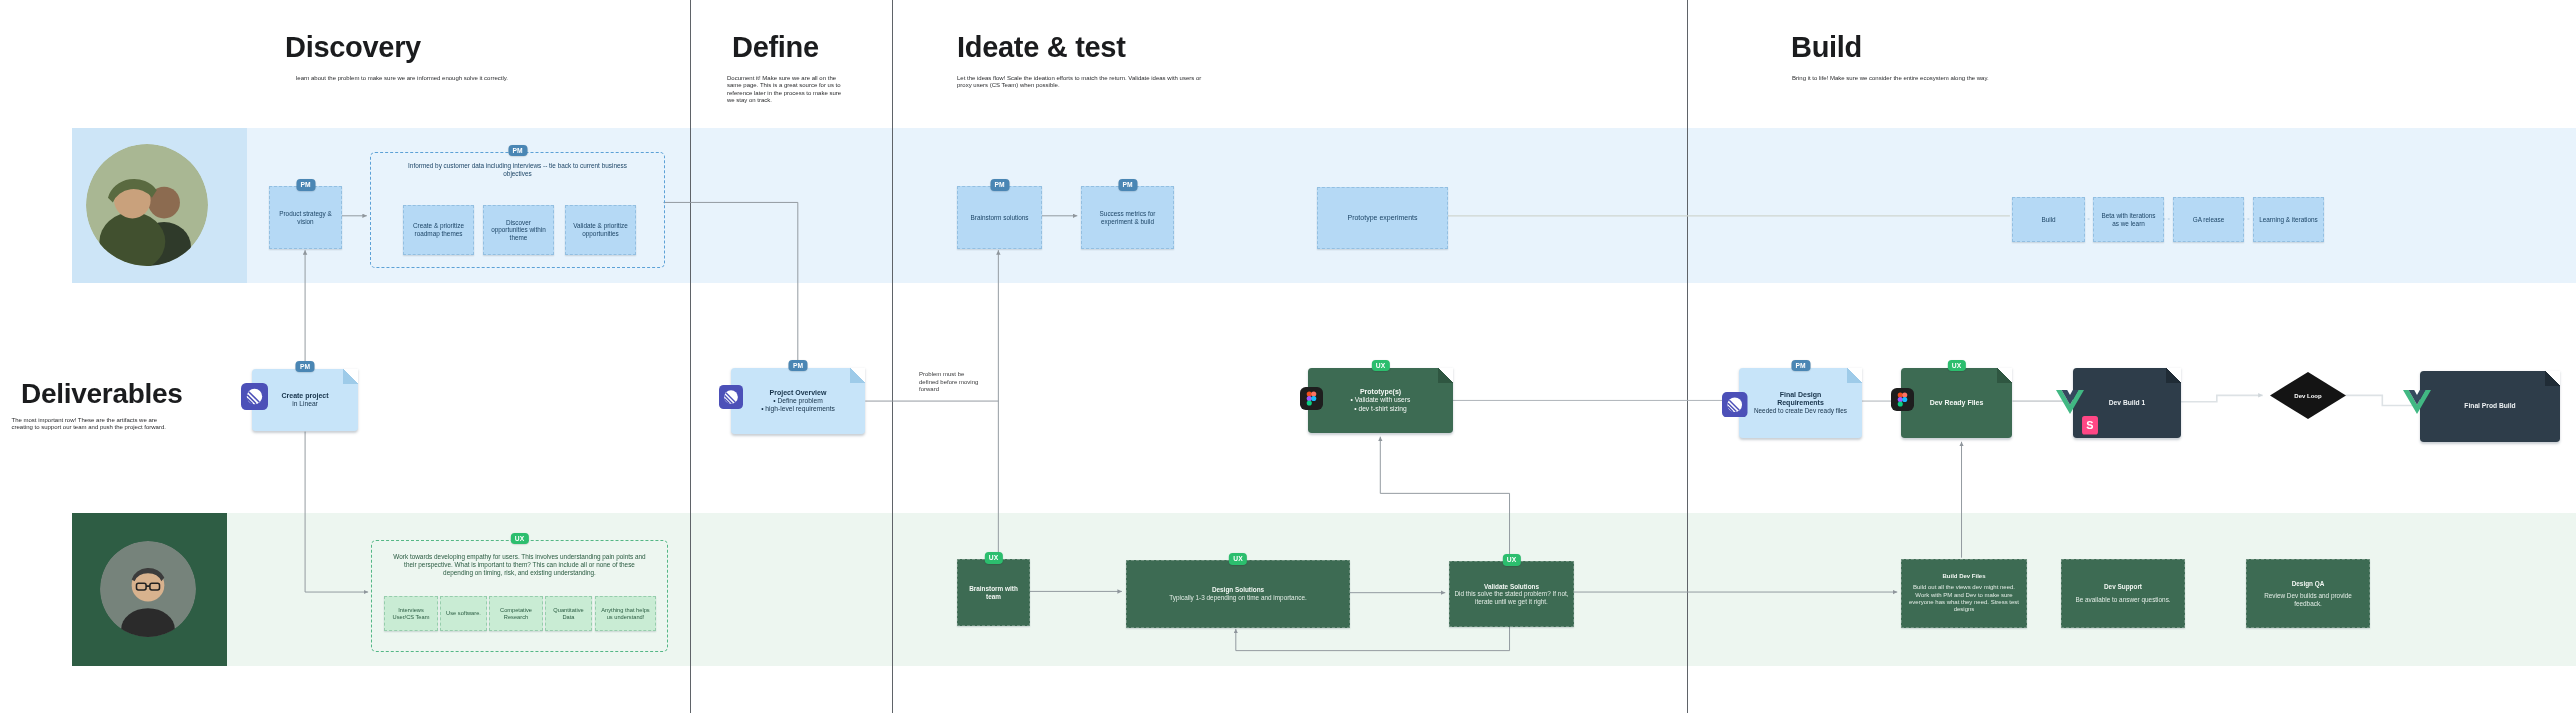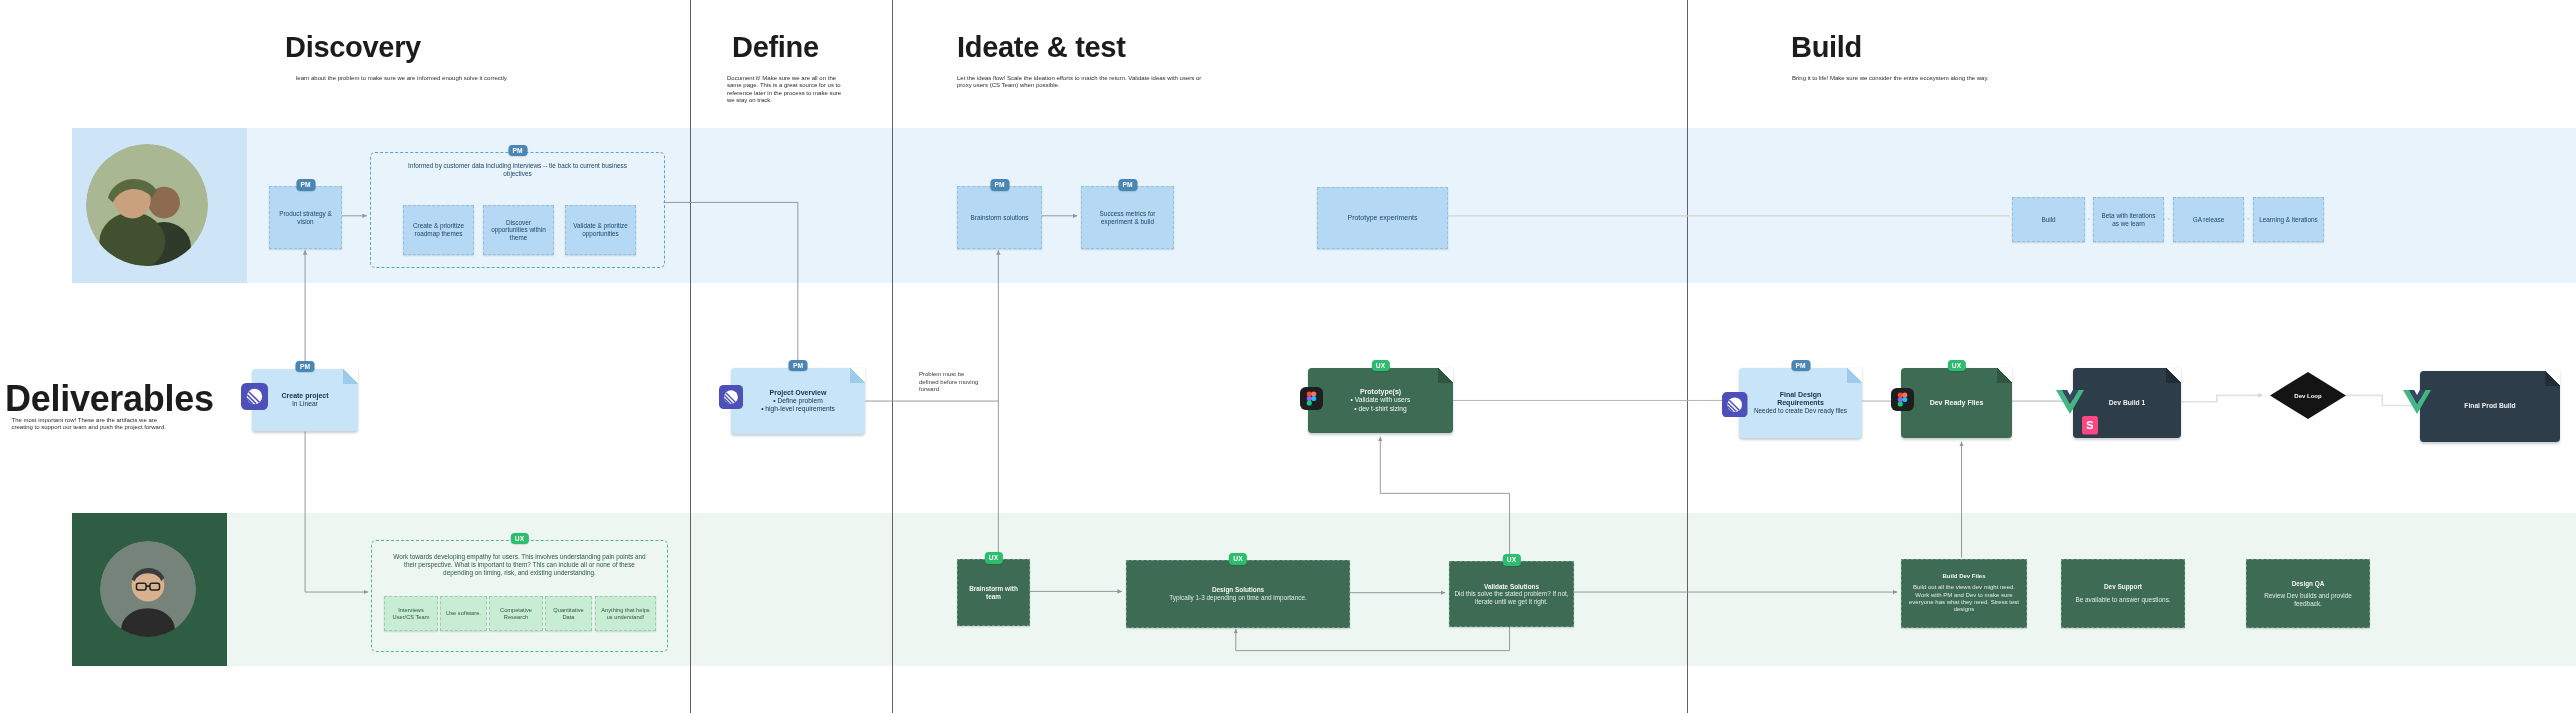--- a/index.html
+++ b/index.html
@@ -14,21 +14,21 @@
   .lane-green-head{left:72px;top:513px;width:155px;height:153px;background:#2e5d44;}
   .avatar{position:absolute;border-radius:50%;overflow:hidden;}
 
   
   .divider{position:absolute;top:0;width:1.3px;height:713px;background:#5f6368;}
 
   
   .phase-title{position:absolute;font-size:29px;font-weight:700;letter-spacing:-0.3px;color:#1b1c1e;white-space:nowrap;}
   .phase-sub{position:absolute;font-size:6px;line-height:7.3px;color:#2a2b2d;}
   .nowrap{white-space:nowrap;}
-  .deliv-title{position:absolute;font-size:36px;font-weight:700;letter-spacing:-0.3px;color:#1b1c1e;}
+  .deliv-title{position:absolute;font-size:28px;font-weight:700;letter-spacing:-0.3px;color:#1b1c1e;margin-left:16px;}
   .deliv-sub{position:absolute;font-size:6px;line-height:7.3px;color:#2a2b2d;}
   .note{position:absolute;font-size:6px;line-height:7.6px;color:#38393b;}
 
   
   .sticky{position:absolute;display:flex;align-items:center;justify-content:center;text-align:center;
           box-shadow:0 0.6px 1.3px rgba(40,60,80,0.18);}
   .sticky.blue{background:#b5d9f5;border:0.6px dashed rgba(120,170,210,0.55);color:#1d4566;font-size:6.4px;line-height:7.6px;}
   .sticky.mint{background:#c9ecd4;border:0.6px dashed rgba(110,180,140,0.55);color:#2b5c42;font-size:5.7px;line-height:6.7px;}
   .sticky.darkgreen{background:#3d6b53;border:0.6px dashed rgba(255,255,255,0.25);color:#f2f7f3;font-size:6.4px;line-height:7.6px;}
   .sticky .pad{padding:2.5px 3.8px;}

